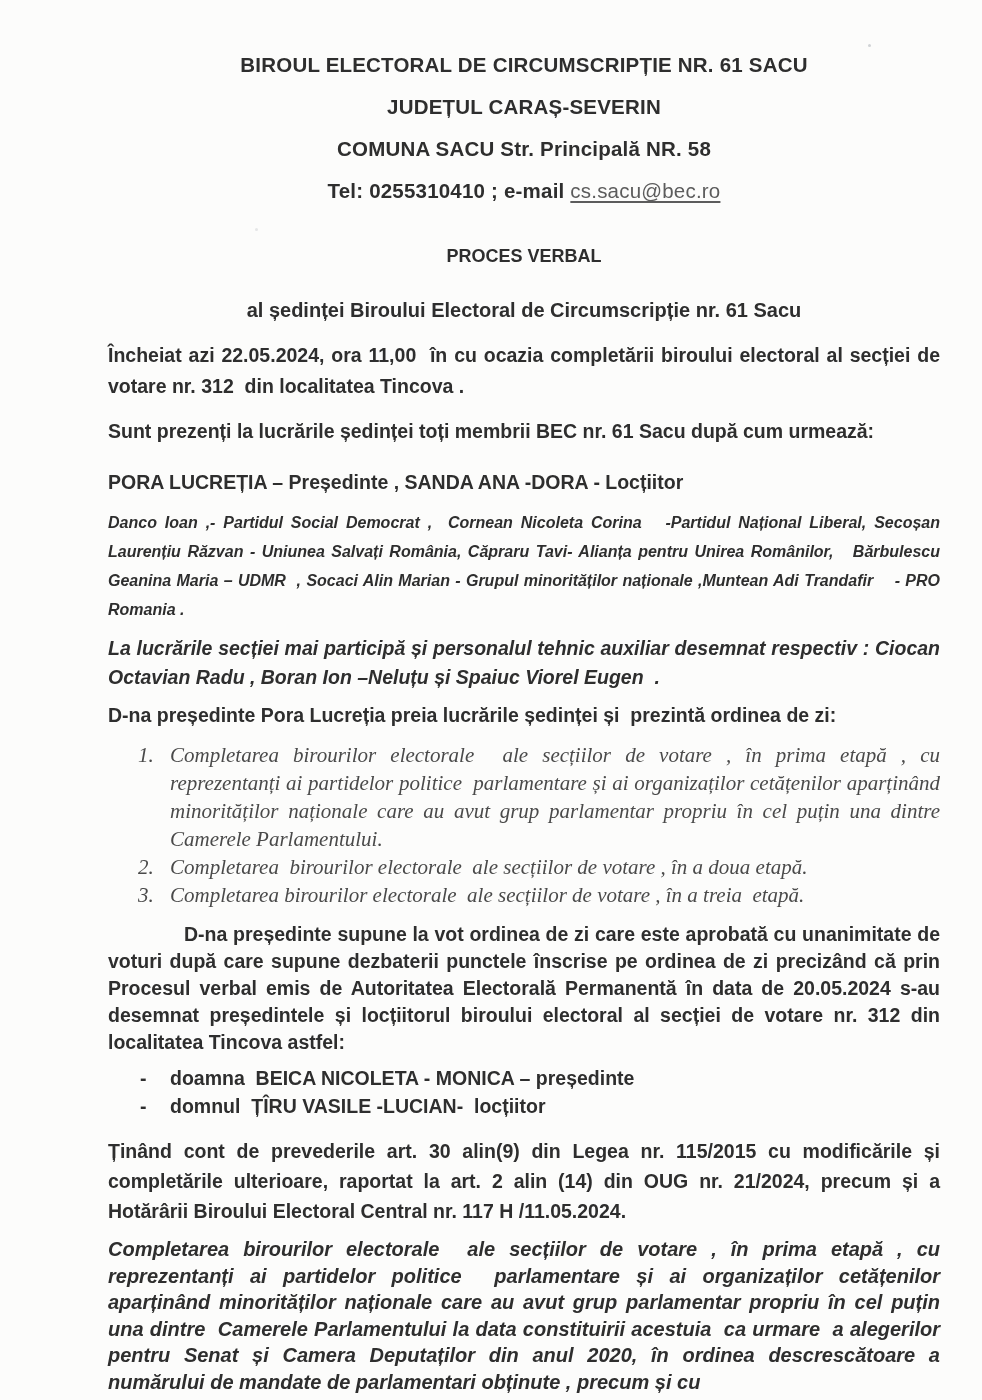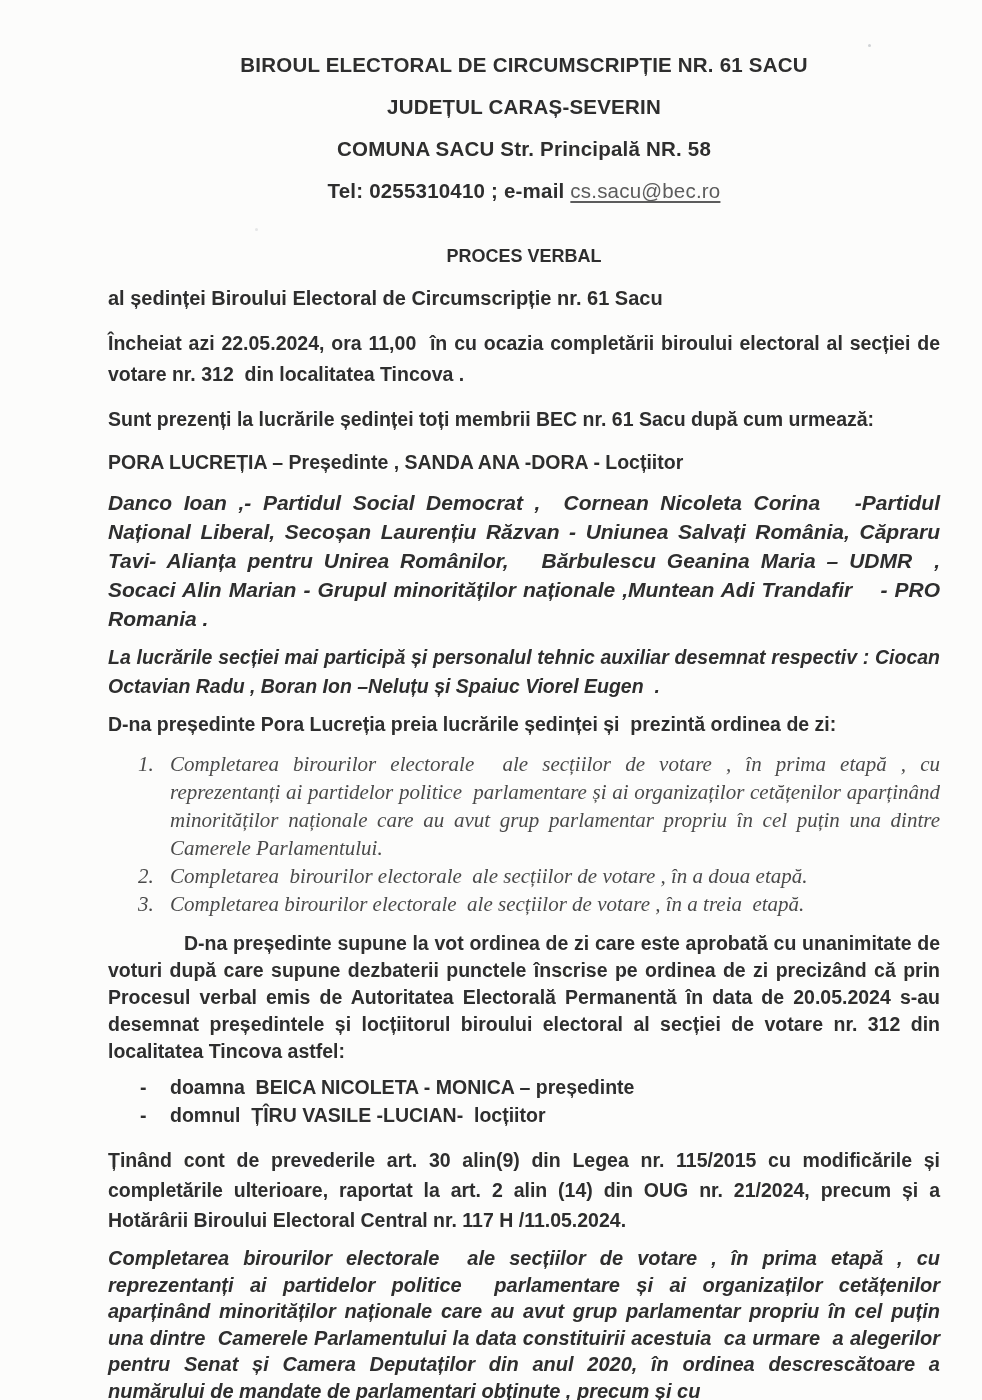--- a/index.html
+++ b/index.html
@@ -26,33 +26,33 @@
   }
   .email {
     color: #5c5c5c;
     font-weight: 400;
     text-decoration: underline;
     text-underline-offset: 3px;
     text-align: right;
   }
   
   .title    { text-align: center; font-size: 18px; line-height: 28px; margin-top: 30px; }
-  .subtitle { font-size: 20px;   line-height: 28px; margin-top: 14px; }
+  .subtitle { text-align: center; font-size: 20px;   line-height: 28px; margin-top: 26px; }
   
   .para {
     font-size: 19.5px;
     line-height: 31px;
     text-align: justify;
     white-space: pre-wrap;
     margin: 14px 0 0 0;
   }
   .p-incheiat  { margin-top: 16px; }
   .p-prezenti  { margin-top: 14px; }
-  .p-conducere { margin-top: 12px; }
-  .p-membri    { margin-top: 10px; font-size: 21px; font-style: italic; line-height: 29px; }
+  .p-conducere { margin-top: 20px; }
+  .p-membri    { margin-top: 10px; font-size: 16px; font-style: italic; line-height: 29px; }
   .p-tehnic    { margin-top: 10px; font-style: italic; line-height: 29px; }
   .p-ordinea   { margin-top: 8px; }
   .p-vot       { margin-top: 12px; line-height: 27px; text-indent: 76px; }
   .p-tinand    { margin-top: 16px; line-height: 30px; }
   .p-final     { margin-top: 10px; font-size: 20px; font-style: italic; line-height: 26.5px; }
   
   .agenda {
     margin: 10px 0 0 0;
     padding-left: 30px;
     font-family: "Liberation Serif", serif;

